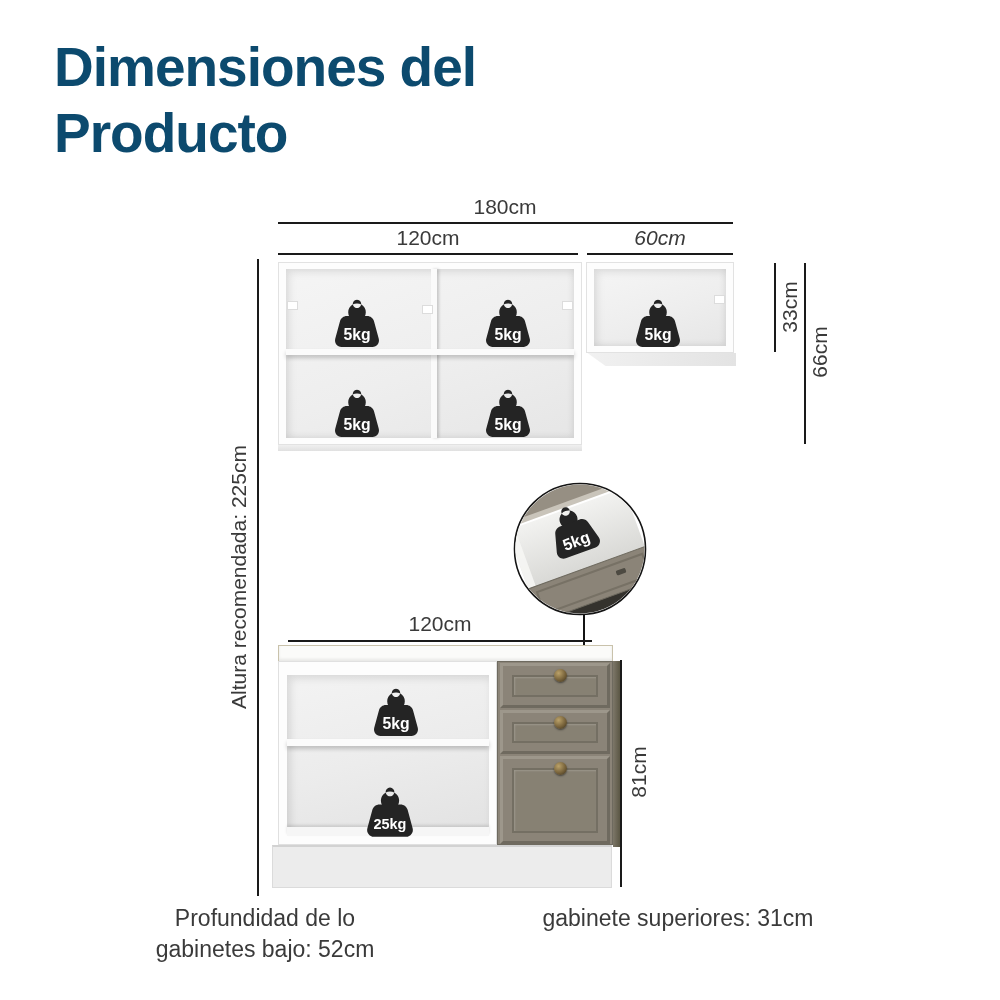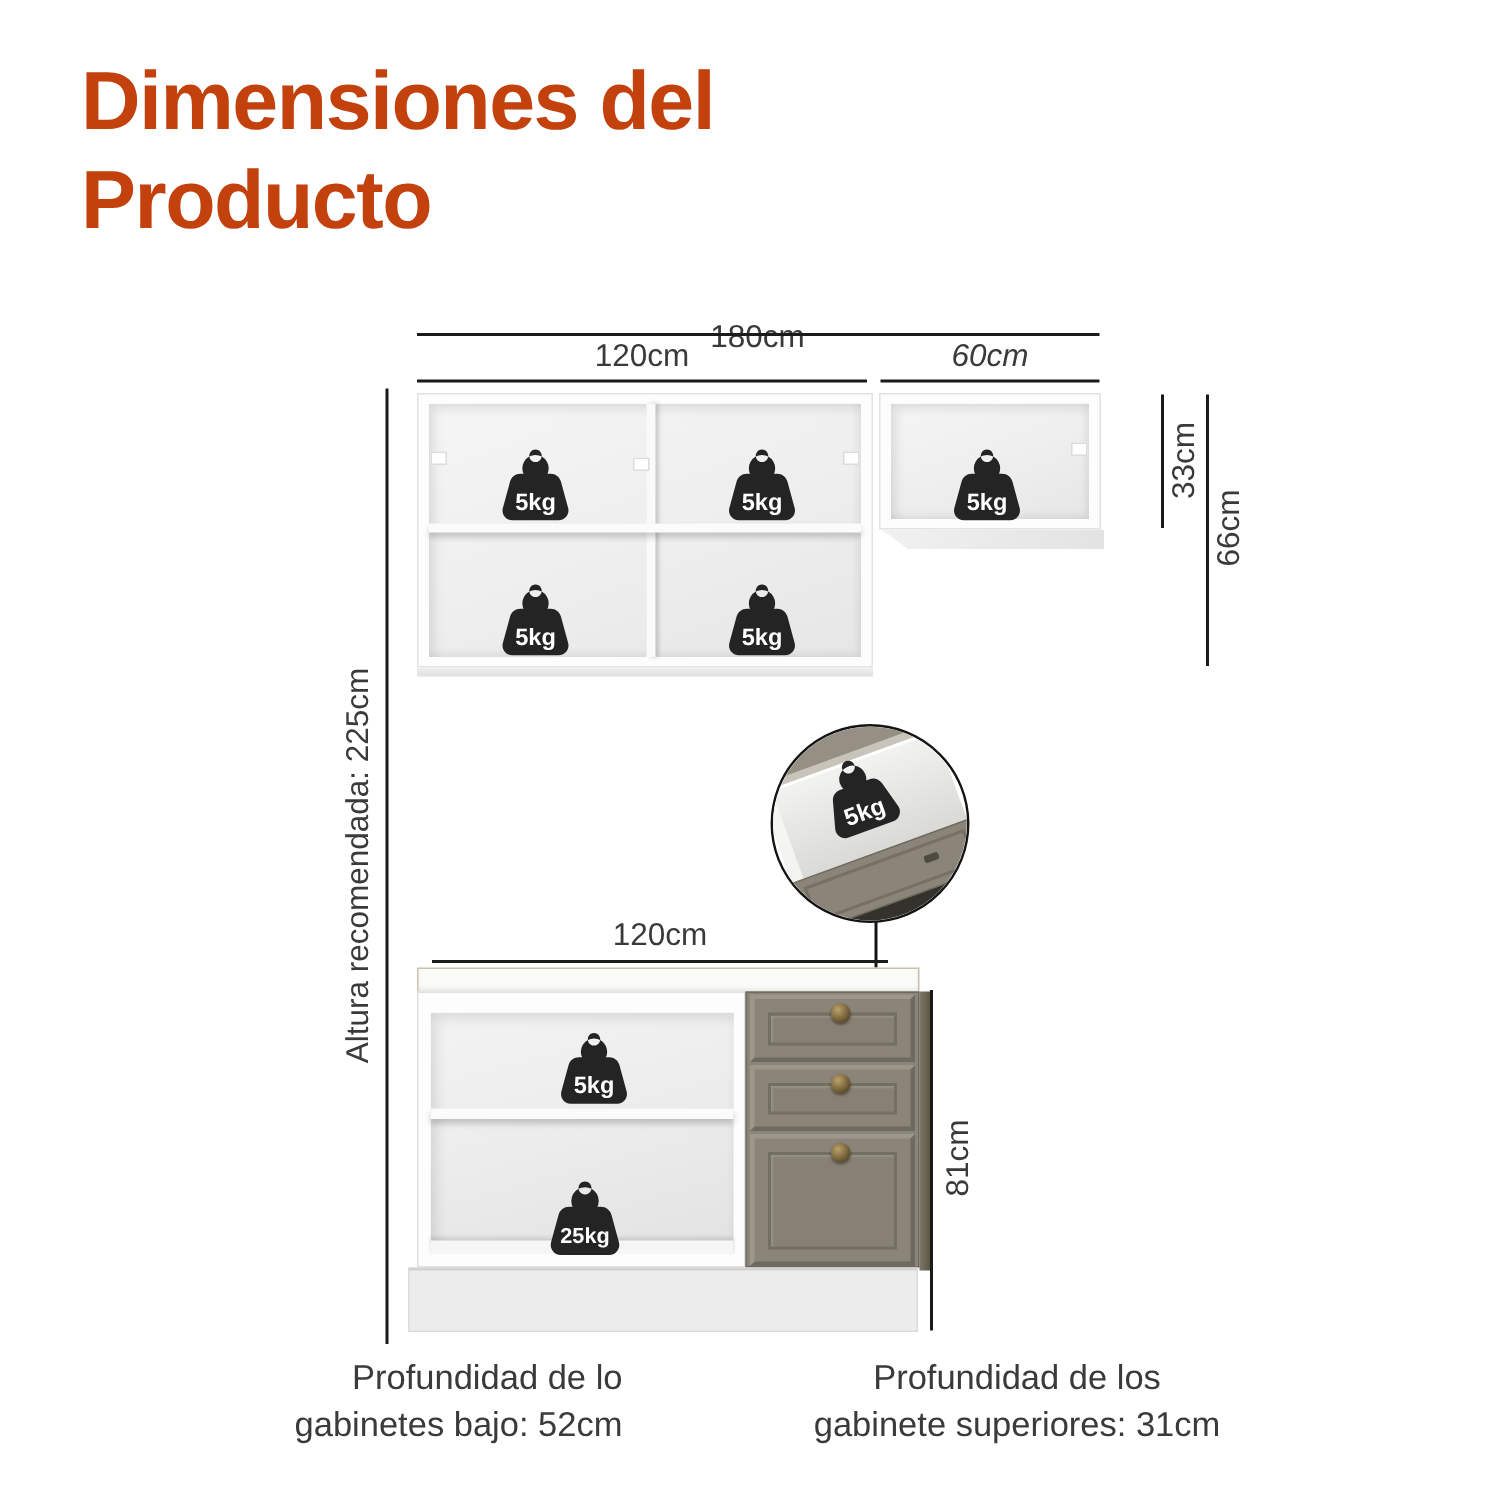--- a/index.html
+++ b/index.html
@@ -1,19 +1,19 @@
 <!DOCTYPE html>
 <html><head>
 <meta charset="utf-8">
 <style>
   html,body{margin:0;padding:0;background:#fff;}
   .canvas{position:relative;width:1000px;height:1000px;background:#ffffff;overflow:hidden;
           font-family:"Liberation Sans",sans-serif;color:#333;}
   .title{position:absolute;left:54px;top:34px;width:500px;font-size:55px;line-height:1.2;
-         font-weight:700;color:#c2410c;letter-spacing:-1px;}
+         font-weight:700;color:#0c4a6e;letter-spacing:-1px;}
   .dim-label{position:absolute;font-size:21px;color:#3a3a3a;text-align:center;white-space:nowrap;}
   .dim-label.rot{transform:translate(-50%,-50%) rotate(-90deg);}
   .dim-line{position:absolute;background:#1a1a1a;}
   .footnote{position:absolute;font-size:23px;line-height:31px;color:#3a3a3a;text-align:center;}
   
   .cab{position:absolute;background:#fdfdfd;border:1px solid #e2e2e2;box-sizing:border-box;}
   .cab-inner{position:absolute;left:7px;right:7px;top:6px;bottom:6px;
              background:linear-gradient(160deg,#f5f5f5 0%,#eeeeee 55%,#e6e6e6 100%);
              box-shadow:inset 3px 3px 8px rgba(0,0,0,.10), inset -2px -2px 6px rgba(0,0,0,.06);}
   .divider{position:absolute;width:6px;background:#fafafa;box-shadow:2px 0 3px rgba(0,0,0,.18);}
@@ -52,21 +52,21 @@
   .inset{position:absolute;}
   .conn{position:absolute;background:#141414;}
 </style>
 </head>
 <body>
 
 <div class="canvas">
 
   <div class="title">Dimensiones del Producto</div>
 
-  <div class="dim-label" style="left:455px;top:213px;width:100px;">180cm</div>
+  <div class="dim-label" style="left:455px;top:195px;width:100px;">180cm</div>
   <div class="dim-line" style="left:278px;top:222px;width:455px;height:2px;"></div>
 
   <div class="dim-label" style="left:378px;top:226px;width:100px;">120cm</div>
   <div class="dim-line" style="left:278px;top:253px;width:300px;height:2px;"></div>
 
   <div class="dim-label" style="left:610px;top:226px;width:100px;font-style:italic;">60cm</div>
   <div class="dim-line" style="left:587px;top:253px;width:146px;height:2px;"></div>
 
   <div class="cab" style="left:278px;top:262px;width:304px;height:183px;">
     <div class="cab-inner"></div>
@@ -186,22 +186,21 @@
   </svg>
   <svg class="weight" style="left:361px;top:790px;" width="58" height="52" viewBox="0 0 60 54">
     <path class="wbody" fill-rule="evenodd" d="M30 1.5a9.5 9.5 0 1 0 .02 0Z M30 6.5a4.5 4.5 0 1 0 -.02 0Z"></path>
     <path class="wbody" d="M19 15h22c3.4 0 6.4 2.3 7.3 5.6l5.2 19c1.2 4.4-2.1 8.9-6.8 8.9H13.3c-4.7 0-8-4.5-6.8-8.9l5.2-19c.9-3.3 3.9-5.6 7.3-5.6Z"></path>
     <text class="wtext small" x="30" y="40">25kg</text>
   </svg>
 
   <div class="dim-line" style="left:620px;top:660px;width:2px;height:227px;"></div>
   <div class="dim-label rot" style="left:639px;top:772px;">81cm</div>
 
-  <div class="footnote" style="left:115px;top:903px;width:300px;text-align:right;">
+  <div class="footnote" style="left:115px;top:903px;width:300px;">
     <div>Profundidad de lo</div>
     <div>gabinetes bajo: 52cm</div>
   </div>
   <div class="footnote" style="left:498px;top:903px;width:360px;">
-    <div>Profundidad de los</div>
     <div>gabinete superiores: 31cm</div>
   </div>
 
 </div>
 
 </body></html>

